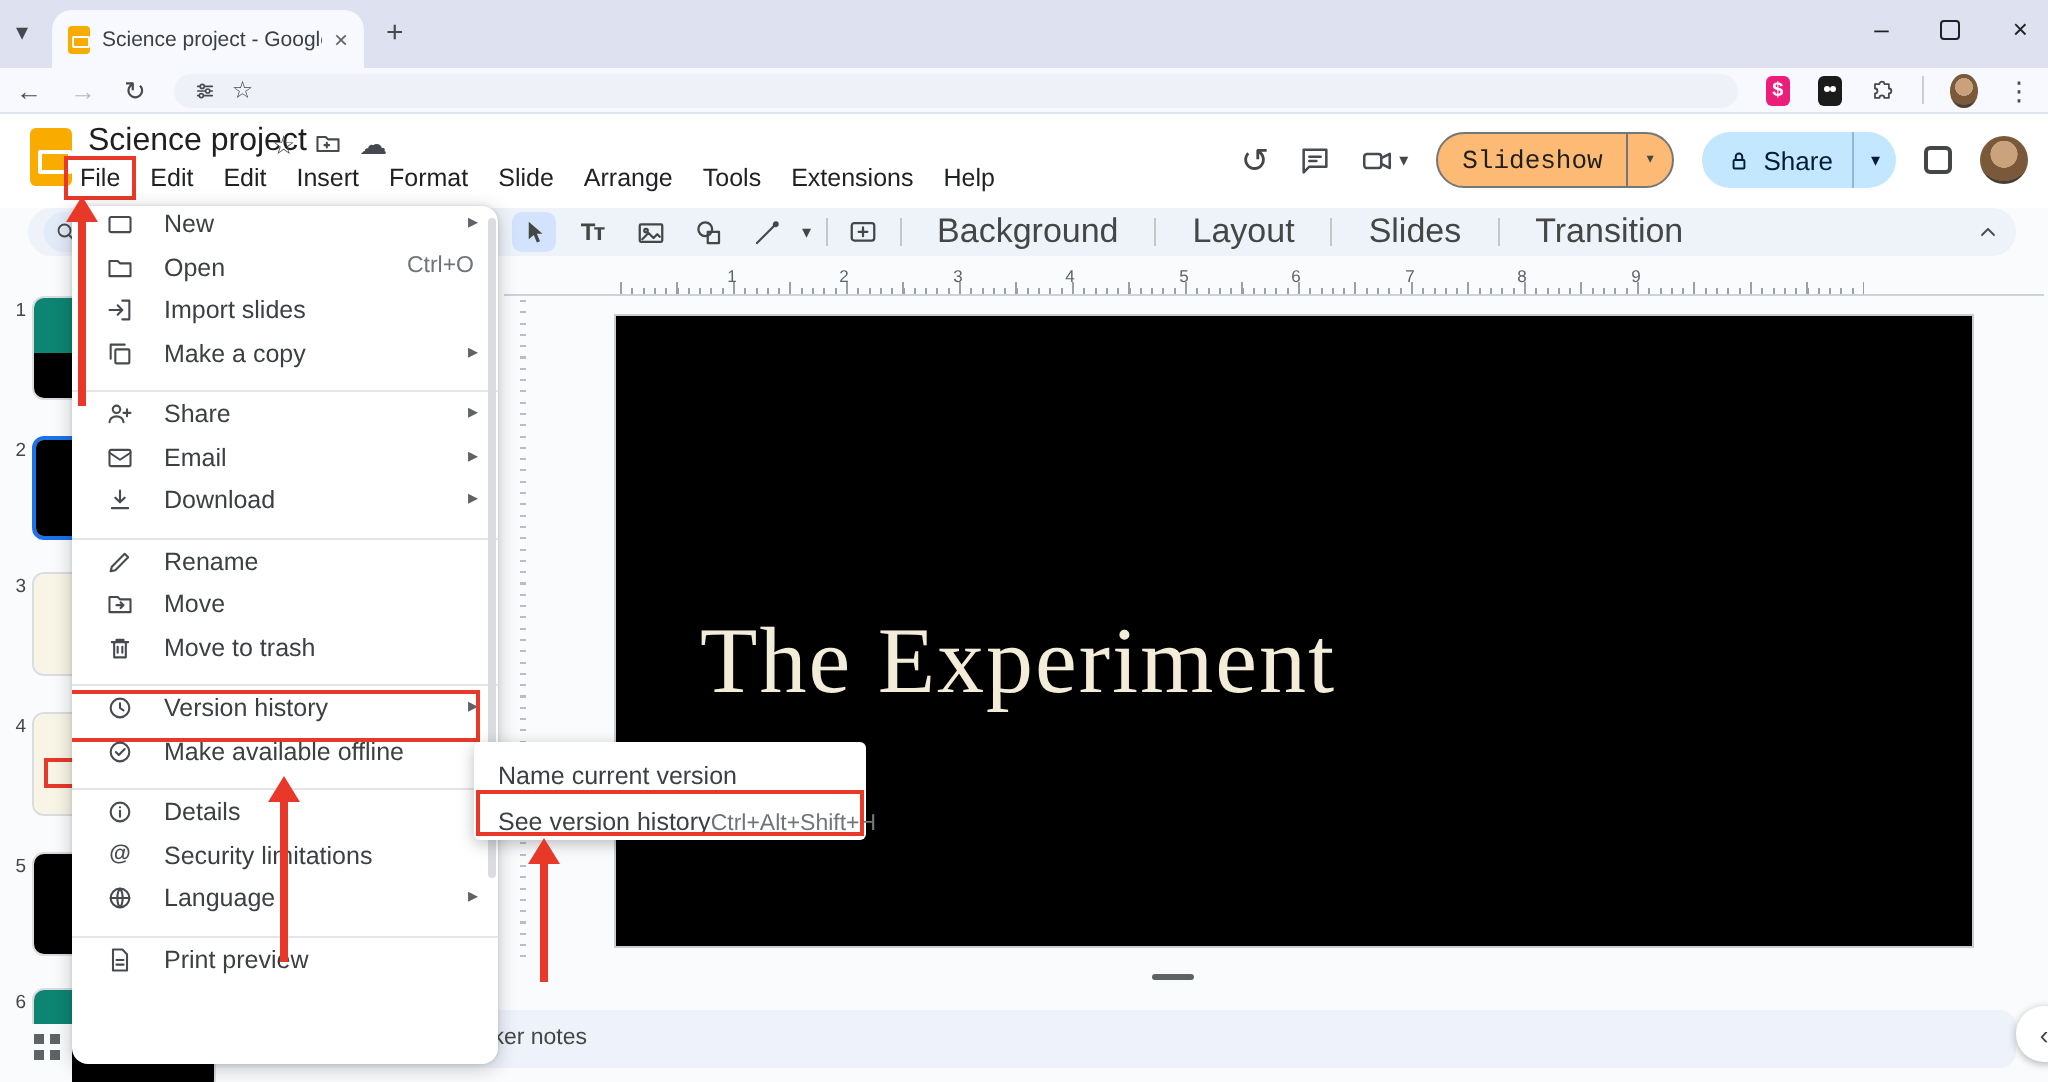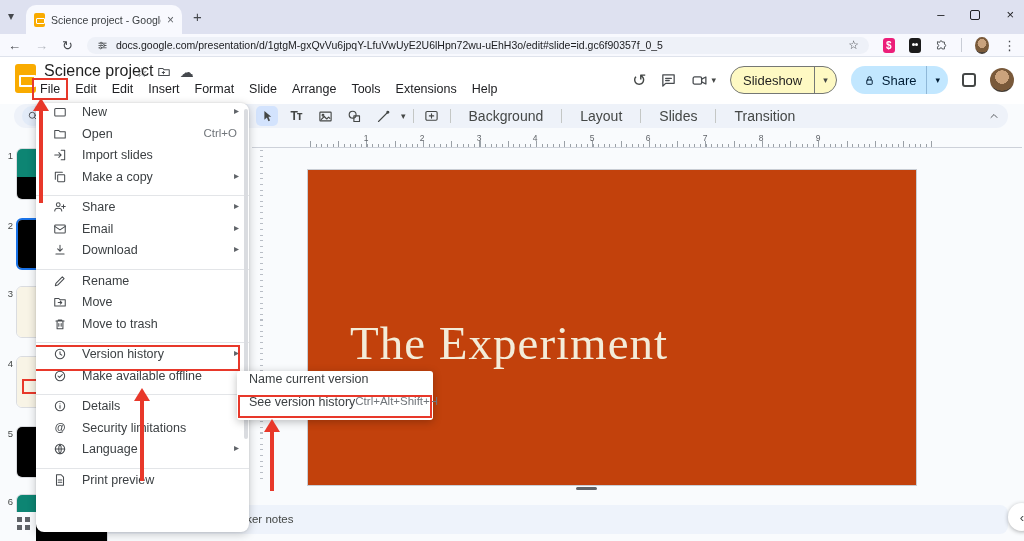--- a/index.html
+++ b/index.html
@@ -42,53 +42,53 @@
   .titleicons { left:136px; top:7px; display:flex; gap:9px; align-items:center; color:#45484d; font-size:13px; }
   .menubar { left:33px; top:23px; display:flex; gap:1px; }
   .menubar .mb { font-size:12.5px; color:#202124; padding:2px 7px; border-radius:4px; cursor:pointer; position:relative; }
   .mb-file::after { content:''; position:absolute; inset:-2px -1px -2px -1px; border:2.5px solid #e8382a; pointer-events:none; }
   .hdr-right { right:10px; top:9px; display:flex; align-items:center; gap:14px; }
   .hic { color:#444746; cursor:pointer; display:flex; align-items:center; }
   .hic .ic { width:17px; height:17px; }
   .hist-glyph { font-size:17px; line-height:17px; }
   .cam { display:flex; align-items:center; gap:3px; }
   .caret { font-size:9px; color:#444746; }
-  .slideshow-btn { display:flex; align-items:center; border:1px solid #747775; border-radius:15px; height:28px; overflow:hidden; cursor:pointer; background:#fef9c3; }
+  .slideshow-btn { display:flex; align-items:center; border:1px solid #747775; border-radius:15px; height:28px; overflow:hidden; cursor:pointer; background:#fdba74;font-family:Liberation Mono, monospace; }
   .slideshow-btn .lbl { font-size:13px; color:#1f1f1f; padding:0 12px; }
   .slideshow-btn .dd { border-left:1px solid #747775; height:100%; display:flex; align-items:center; padding:0 8px; }
   .share-btn { display:flex; align-items:center; background:#c2e7ff; border-radius:15px; height:28px; overflow:hidden; cursor:pointer; }
   .share-btn .main { display:flex; align-items:center; gap:6px; padding:0 10px 0 12px; }
   .share-btn .lbl { font-size:13px; color:#001d35; font-weight:500; }
   .share-btn .dd { border-left:1px solid #8fb8d8; height:100%; display:flex; align-items:center; padding:0 8px; }
   .sq-btn { width:14px; height:14px; border:2px solid #444746; border-radius:3px; cursor:pointer; }
   .avatar-lg { width:24px; height:24px; border-radius:50%; background:radial-gradient(circle at 50% 38%, #caa27c 0 35%, #79593a 36% 70%, #453d35 71%); cursor:pointer; }
 
   
   .toolbar { left:14px; top:104px; width:994px; height:24px; background:#eef2f9; border-radius:13px; display:flex; align-items:center; padding:0 8px; gap:7px; }
   .searchwrap { width:22px; height:20px; background:#e2ebf8; border-radius:10px; display:flex; align-items:center; justify-content:center; cursor:pointer; }
   .tspacer { width:198px; }
   .tool { display:flex; align-items:center; justify-content:center; width:22px; height:20px; border-radius:5px; cursor:pointer; color:#444746; }
   .tool.sel { background:#d3e3fd; }
   .tool .ic { width:15px; height:15px; stroke:#444746; }
   .ttool { font-size:12px; font-weight:bold; color:#444746; letter-spacing:-1px; }
   .tsep { width:1px; height:14px; background:#c4c7c5; }
-  .tbtn { font-size:14px; color:#444746; padding:0 11px; cursor:pointer; white-space:nowrap; }
+  .tbtn { font-size:17px; color:#444746; padding:0 11px; cursor:pointer; white-space:nowrap; }
   .tb-collapse { margin-left:auto; cursor:pointer; }
 
   
   .canvas { left:0; top:128px; width:1024px; height:413px; background:#f9fbfd; }
   .hruler { left:252px; top:133px; width:770px; height:15px; border-bottom:1px solid #cdd1d9;
     background:
       repeating-linear-gradient(to right, #9aa0a6 0 1px, transparent 1px 5.65px) 58px 100% / 622px 3px no-repeat,
       repeating-linear-gradient(to right, #9aa0a6 0 1px, transparent 1px 28.25px) 58px 100% / 622px 6px no-repeat;
   }
   .rnum { position:absolute; top:0px; font-size:8.5px; color:#5f6368; transform:translateX(-50%); }
   .vruler { left:250px; top:150px; width:13px; height:350px;
     background: repeating-linear-gradient(to bottom, #b9bec6 0 1px, transparent 1px 5.65px) 100% 0 / 3px 330px no-repeat; }
-  .slide { left:307px; top:157px; width:610px; height:317px; background:#c2410c; border:1px solid #c9cdd4;margin-top:12px; }
+  .slide { left:307px; top:157px; width:680px; height:317px; background:#000000; border:1px solid #c9cdd4; }
   .slide-title { position:absolute; left:42px; top:146px; font-family:"Liberation Serif", "DejaVu Serif", serif; font-size:47px; color:#f3ecd9; letter-spacing:1px; white-space:nowrap; }
   .notes-handle { left:576px; top:487px; width:21px; height:2.5px; background:#5f6368; border-radius:2px; cursor:row-resize; }
   .notesbar { left:44px; top:505px; width:964px; height:29px; background:#eef3fb; border-radius:8px; }
   .notes-text { position:absolute; left:114px; top:8px; font-size:11.5px; color:#444746; }
   .collapse-circle { left:1008px; top:503px; width:28px; height:28px; background:#fff; border-radius:50%; box-shadow:0 1px 4px rgba(0,0,0,.3); display:flex; align-items:center; justify-content:center; font-size:13px; color:#444746; cursor:pointer; }
 
   
   .snum { position:absolute; left:3px; width:10px; text-align:right; font-size:9.5px; color:#444746; }
   .thumb { position:absolute; left:16px; width:92px; height:52px; border-radius:6px; border:1px solid #dadce0; background:#fff; overflow:hidden; cursor:pointer; z-index:1; }
   .thumb.sel { border:2px solid #1a73e8; }
@@ -109,21 +109,21 @@
   .mic { width:16px; display:flex; justify-content:center; flex:0 0 auto; }
   .mil { font-size:12.5px; color:#3c4043; margin-left:14px; flex:1; white-space:nowrap; }
   .mis { font-size:11.5px; color:#70757a; margin-right:2px; }
   .mia { font-size:10px; color:#5f6368; width:10px; text-align:right; }
   .mdiv { height:1px; background:#e3e5e8; margin:4px 0; }
   .mi.red::after { content:''; position:absolute; top:-2px; bottom:-2px; left:-2px; right:9px; border:2.5px solid #e8382a; pointer-events:none; }
   .at-glyph { font-size:11px; color:#474b4f; font-weight:bold; }
 
   
   .submenu { left:237px; top:371px; width:196px; height:49px; background:#fff; border-radius:3px; box-shadow:0 2px 8px rgba(0,0,0,.25); z-index:45; padding-top:1px; }
-  .smi { height:23px; display:flex; align-items:flex-start; padding:0 9px 0 12px; cursor:pointer; position:relative; }
+  .smi { height:23px; display:flex; align-items:flex-end; padding:0 9px 0 12px; cursor:pointer; position:relative; }
   .smi .mil { margin-left:0; }
   .smi.red::after { content:''; position:absolute; inset:0px 1px 0px 1px; border:2.5px solid #e8382a; pointer-events:none; }
 
   
   .arrow { z-index:60; pointer-events:none; }
   .a-shaft { position:absolute; width:4.5px; background:#e8382a; }
   .a-head { position:absolute; width:0; height:0; border-left:8px solid transparent; border-right:8px solid transparent; border-bottom:13px solid #e8382a; }
 </style>
 </head>
 <body>
@@ -147,21 +147,20 @@
   <span class="navic">←</span>
   <span class="navic dis">→</span>
   <span class="navic">↻</span>
   <div class="urlpill">
     <svg class="ic" style="width:11px;height:11px" viewBox="0 0 24 24">
         <path d="M4 7h16M4 12h16M4 17h16"></path>
         <circle cx="9" cy="7" r="2.2" fill="#fff"></circle>
         <circle cx="15" cy="12" r="2.2" fill="#fff"></circle>
         <circle cx="8" cy="17" r="2.2" fill="#fff"></circle>
       </svg>
-    <span class="urltext">docs.google.com/presentation/d/1gtgM-gxQvVu6jpqY-LfuVwUyE2U6lHpn72wu-uEhH3o/edit#slide=id.gc6f90357f_0_5</span>
     <span class="urlstar">☆</span>
   </div>
   <div class="ext ext-pink">
       <span>$</span>
     </div>
   <div class="ext ext-black"></div>
   <svg class="ic" style="width:15px;height:15px" viewBox="0 0 24 24">
       <path d="M9.5 5a2.5 2.5 0 0 1 5 0H19v4.5a2.5 2.5 0 0 1 0 5V19h-4.5a2.5 2.5 0 0 0-5 0H5v-4.5a2.5 2.5 0 0 0 0-5V5z"></path>
     </svg>
   <span class="vsep"></span>

